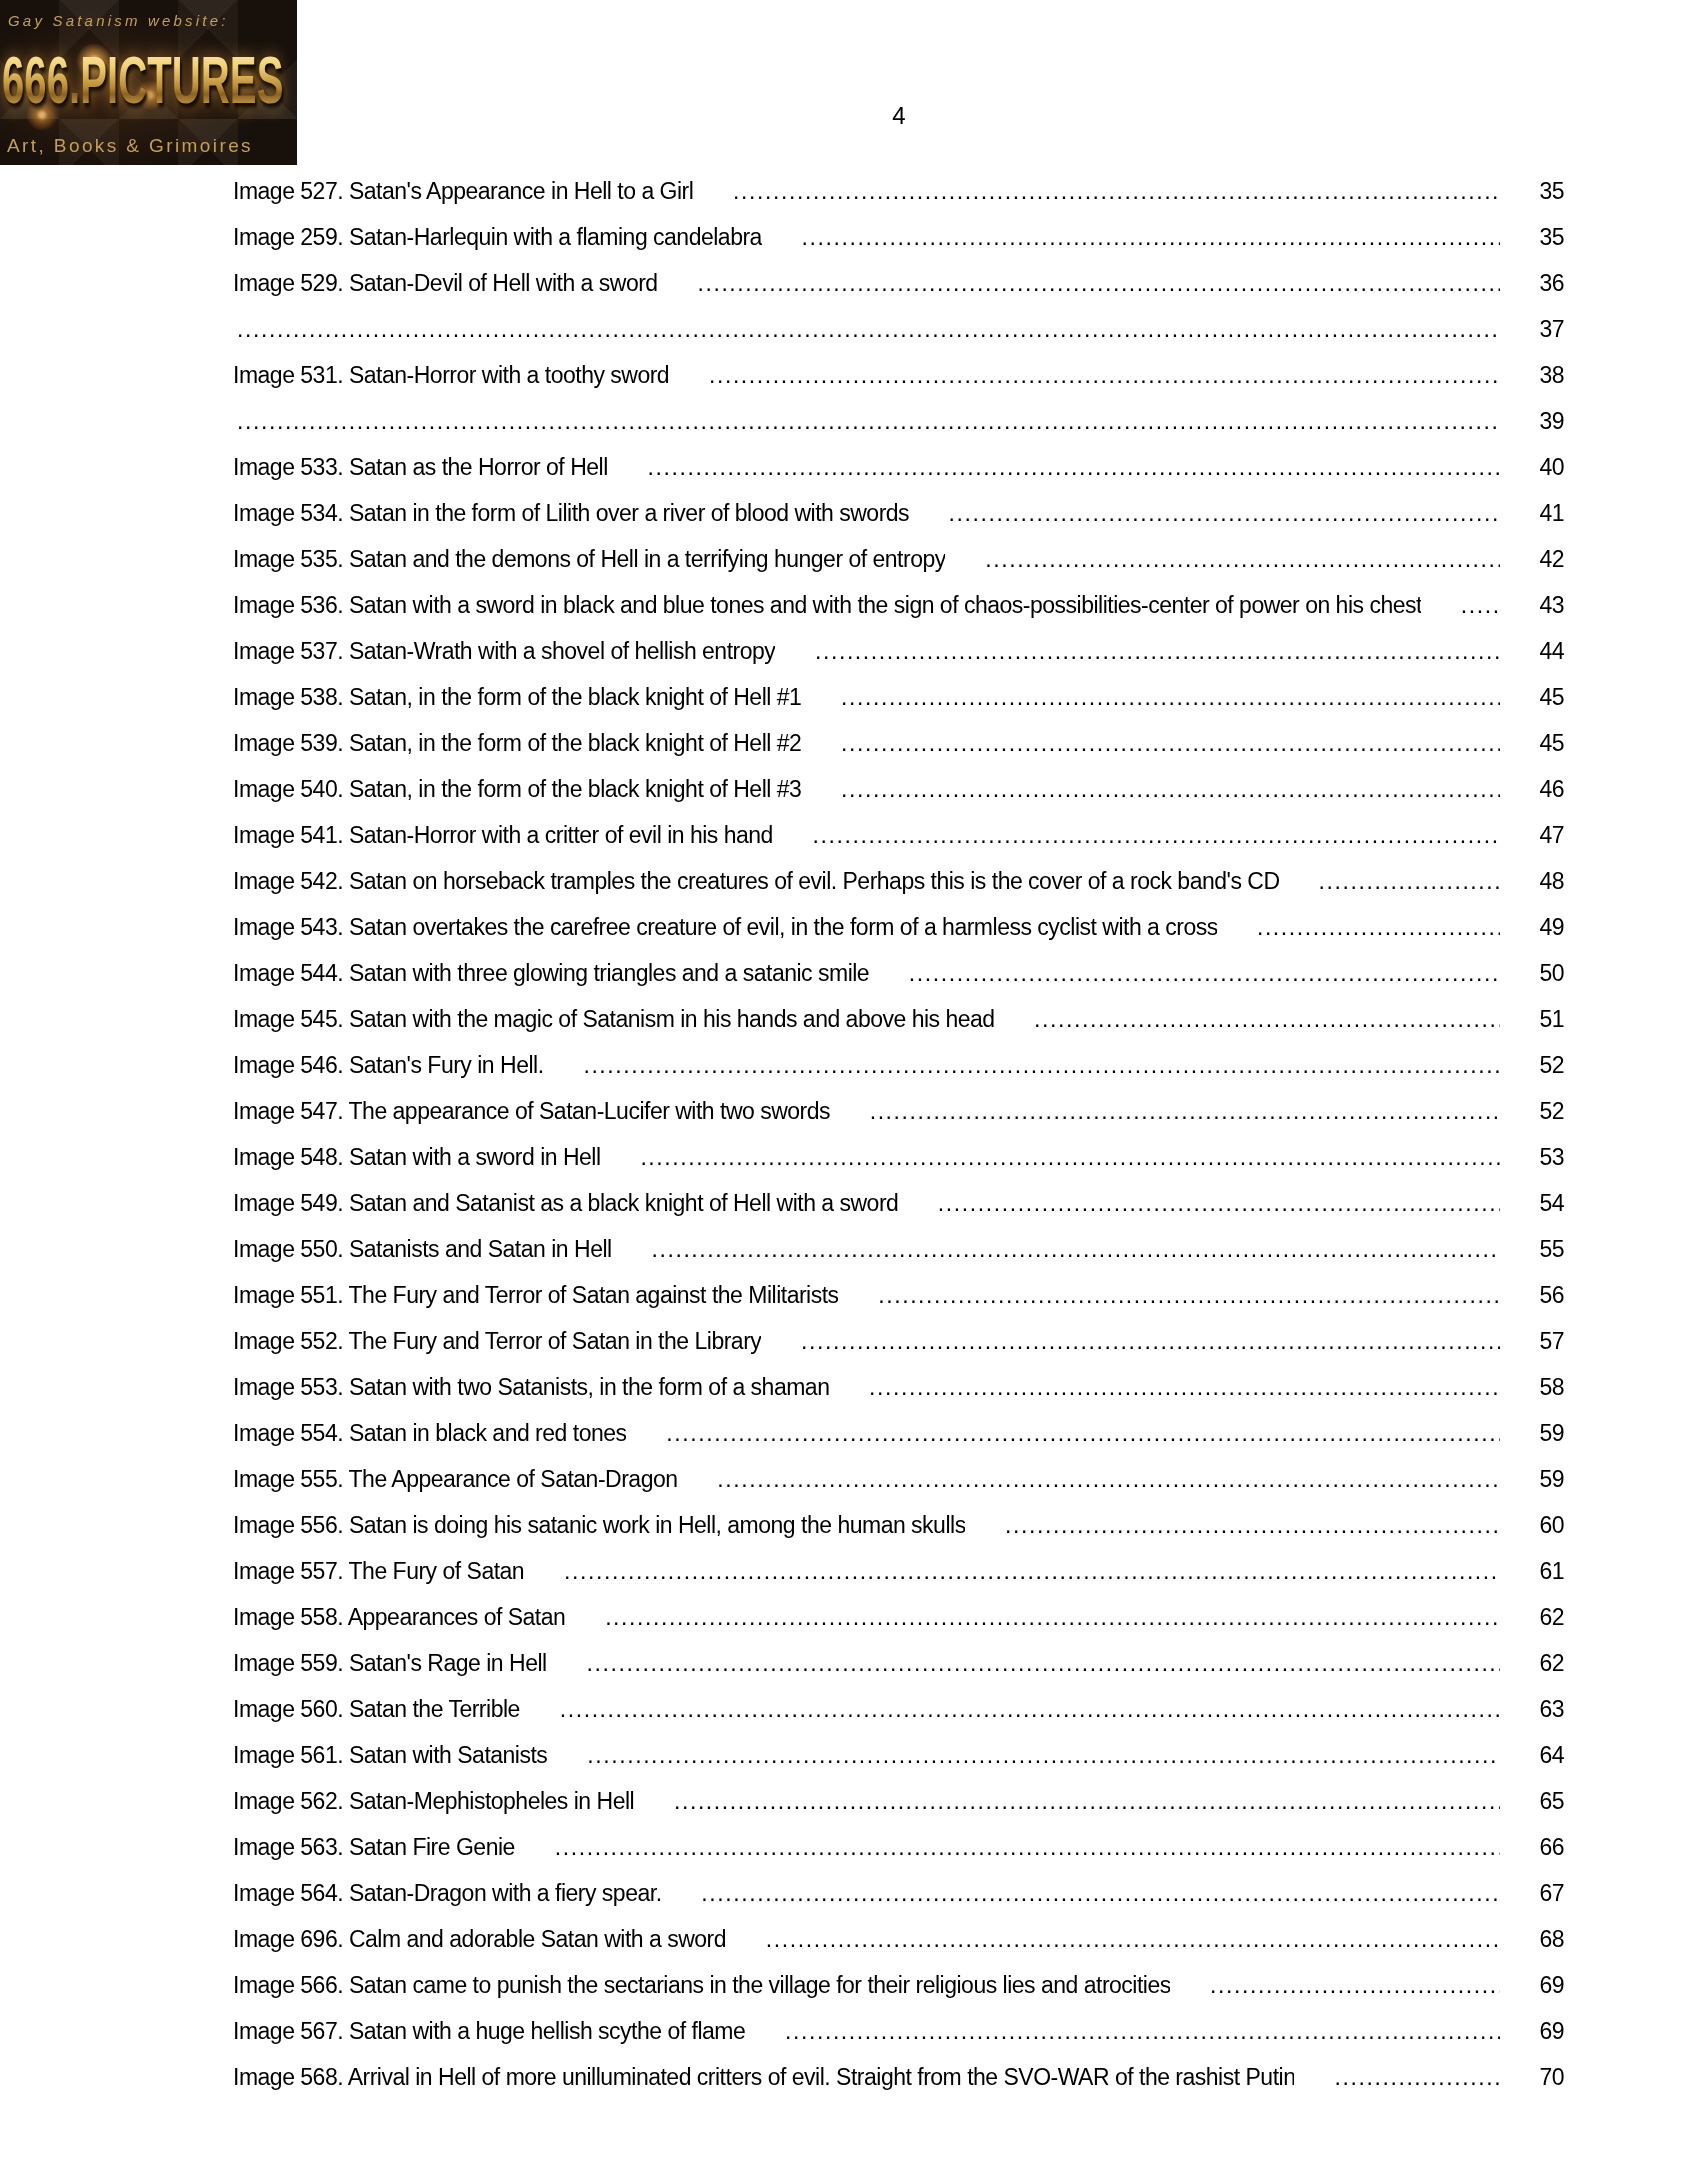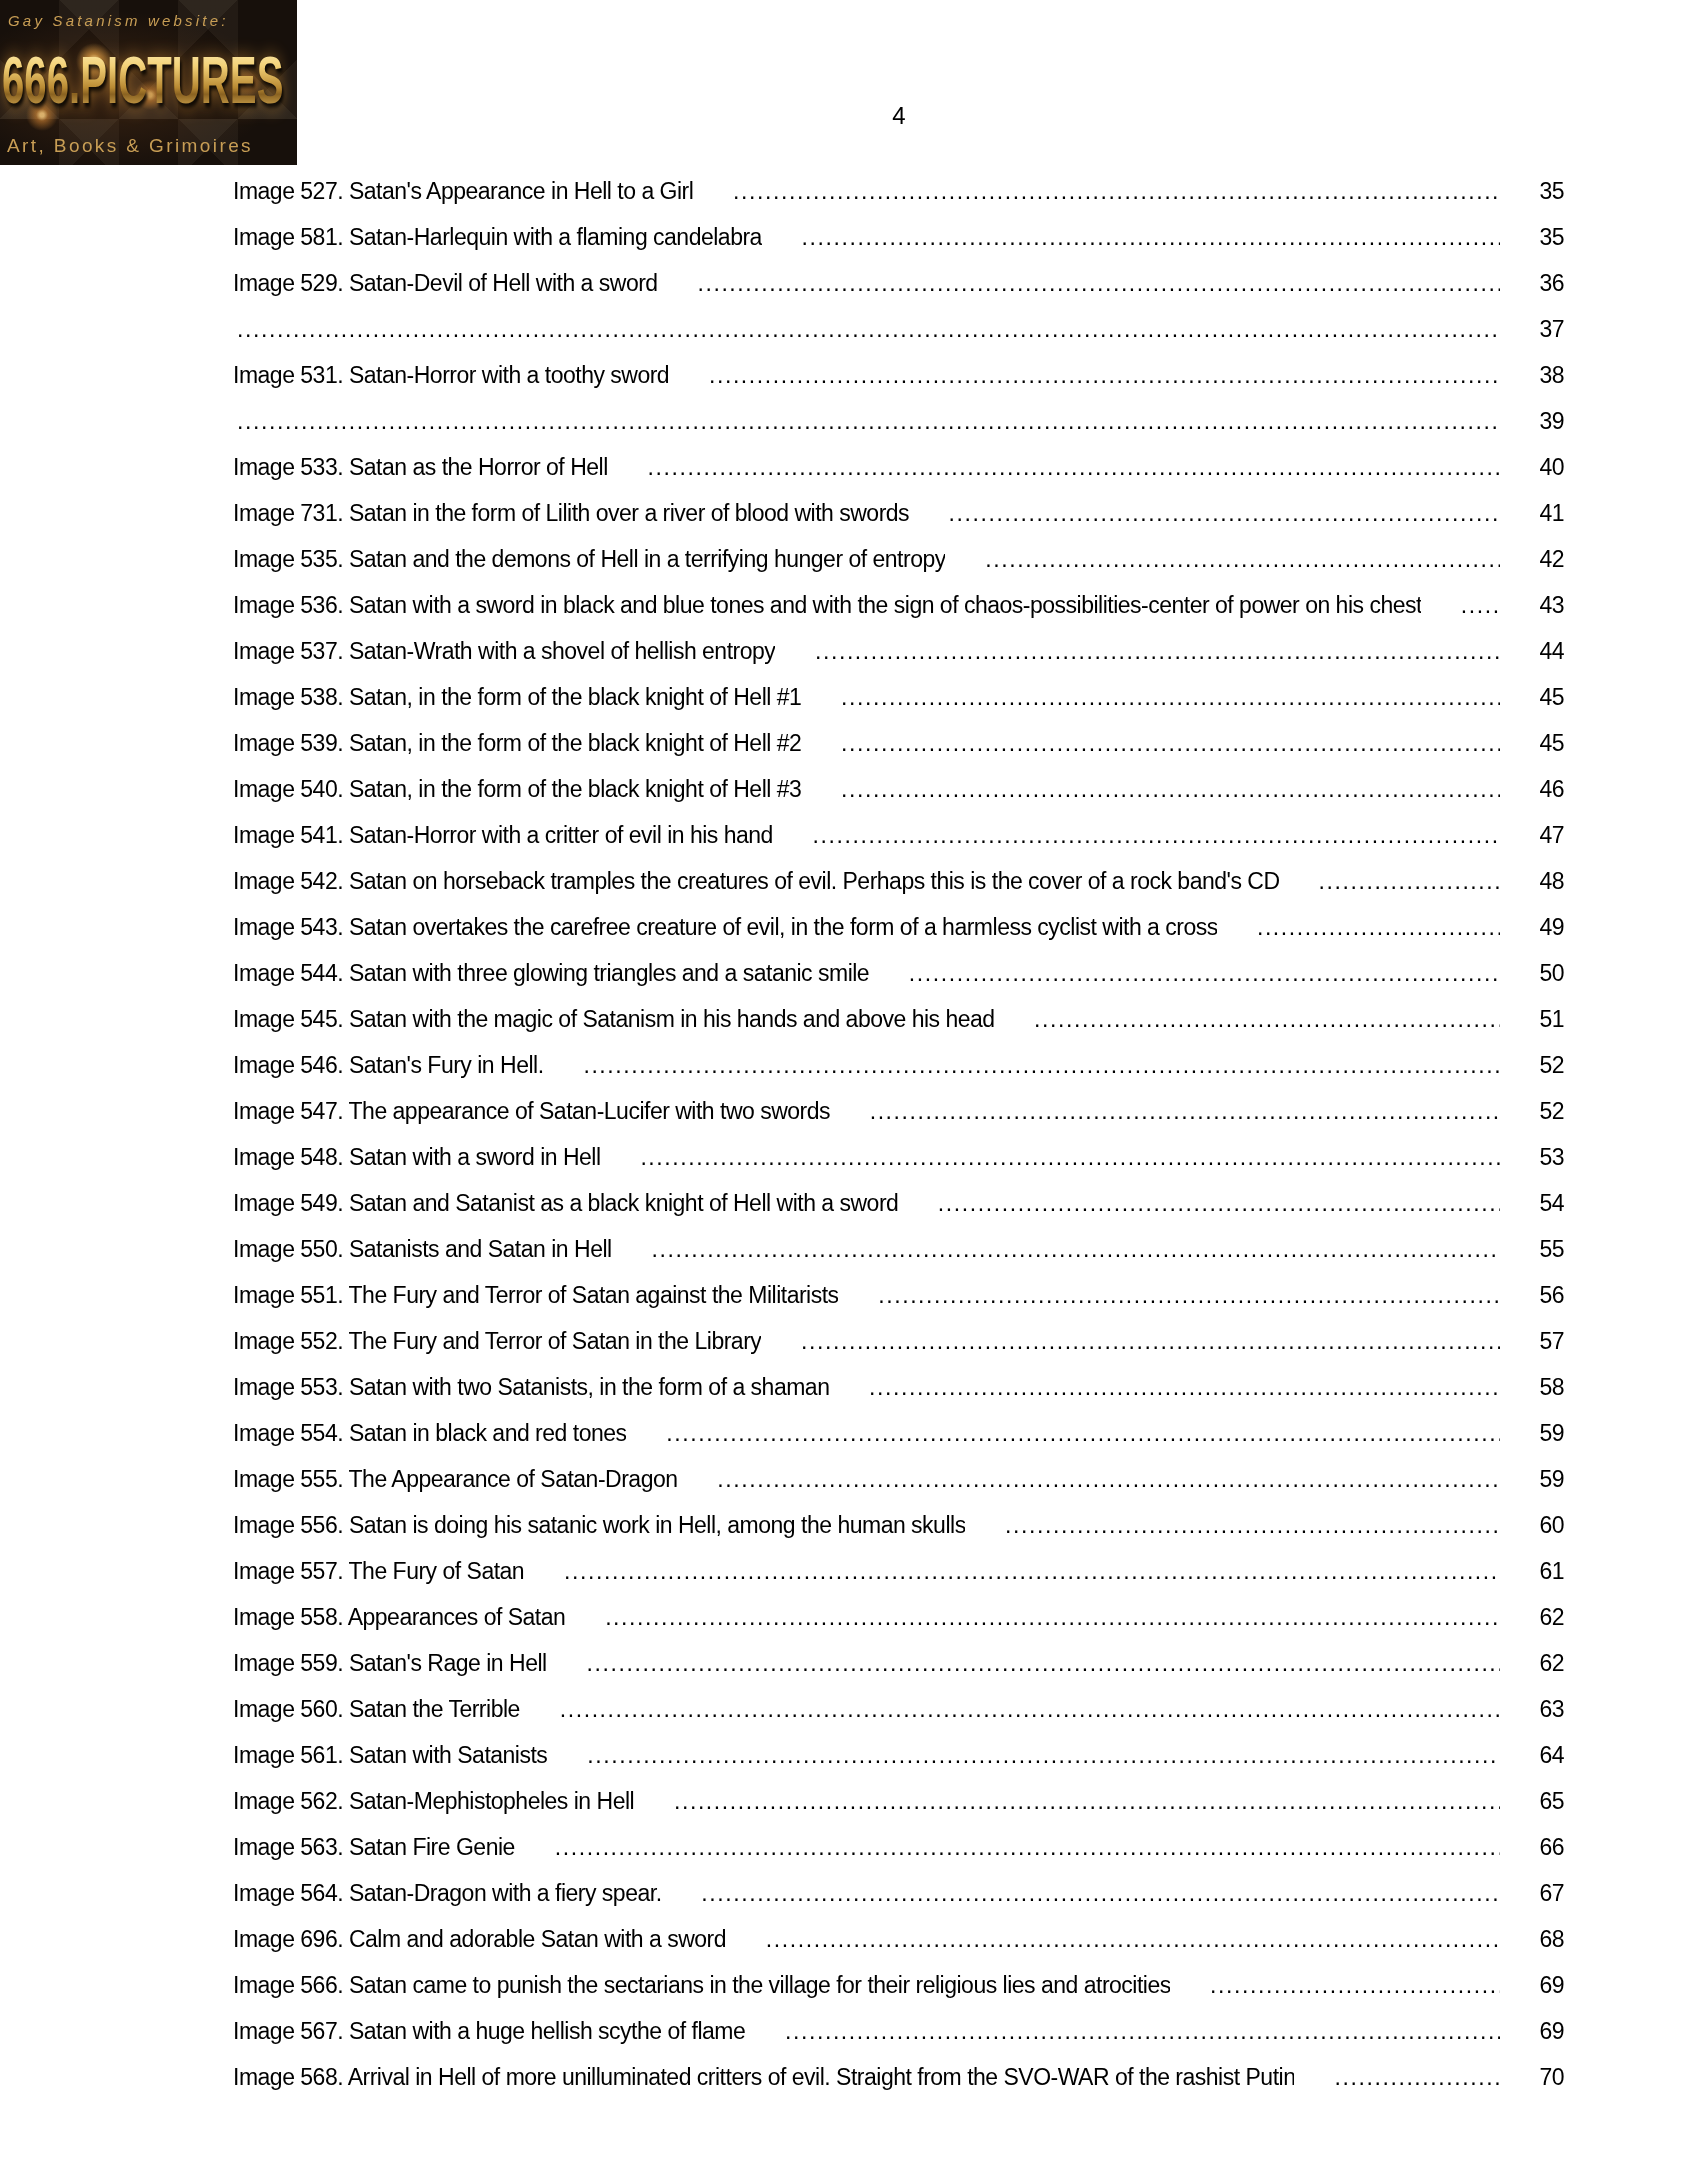--- a/index.html
+++ b/index.html
@@ -115,21 +115,21 @@
   <div class="page-number">4</div>
 
   <div class="toc" id="toc">
   <div class="toc-row">
     <span class="entry-text">Image 527. Satan's Appearance in Hell to a Girl</span>
     <span class="dots"></span>
     <span class="entry-page">35</span>
   </div>
 
   <div class="toc-row">
-    <span class="entry-text">Image 581. Satan-Harlequin with a flaming candelabra</span>
+    <span class="entry-text">Image 259. Satan-Harlequin with a flaming candelabra</span>
     <span class="dots"></span>
     <span class="entry-page">35</span>
   </div>
 
   <div class="toc-row">
     <span class="entry-text">Image 529. Satan-Devil of Hell with a sword</span>
     <span class="dots"></span>
     <span class="entry-page">36</span>
   </div>
 
@@ -149,21 +149,21 @@
     <span class="entry-page">39</span>
   </div>
 
   <div class="toc-row">
     <span class="entry-text">Image 533. Satan as the Horror of Hell</span>
     <span class="dots"></span>
     <span class="entry-page">40</span>
   </div>
 
   <div class="toc-row">
-    <span class="entry-text">Image 731. Satan in the form of Lilith over a river of blood with swords</span>
+    <span class="entry-text">Image 534. Satan in the form of Lilith over a river of blood with swords</span>
     <span class="dots"></span>
     <span class="entry-page">41</span>
   </div>
 
   <div class="toc-row">
     <span class="entry-text">Image 535. Satan and the demons of Hell in a terrifying hunger of entropy</span>
     <span class="dots"></span>
     <span class="entry-page">42</span>
   </div>
 

